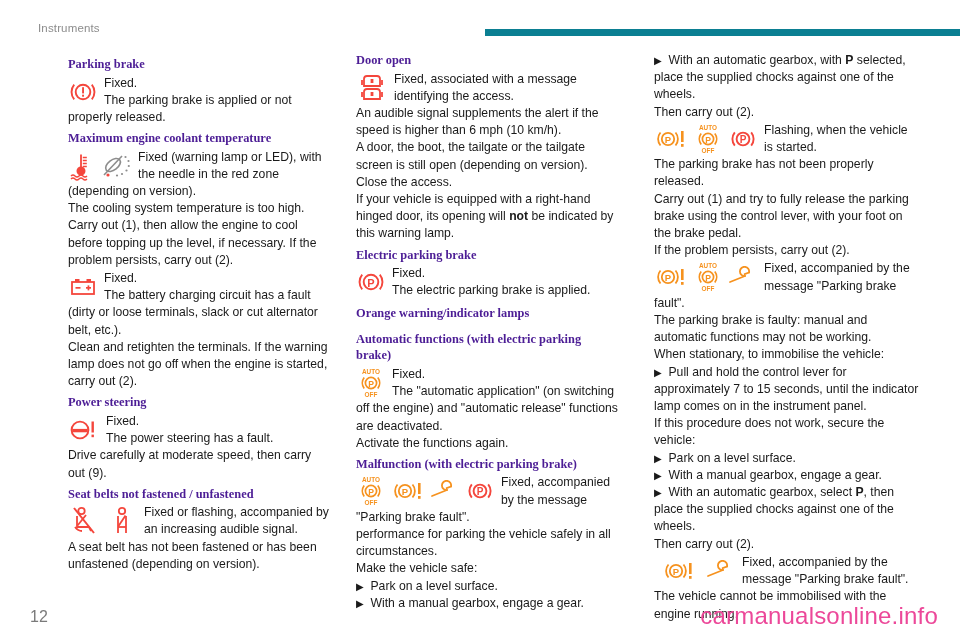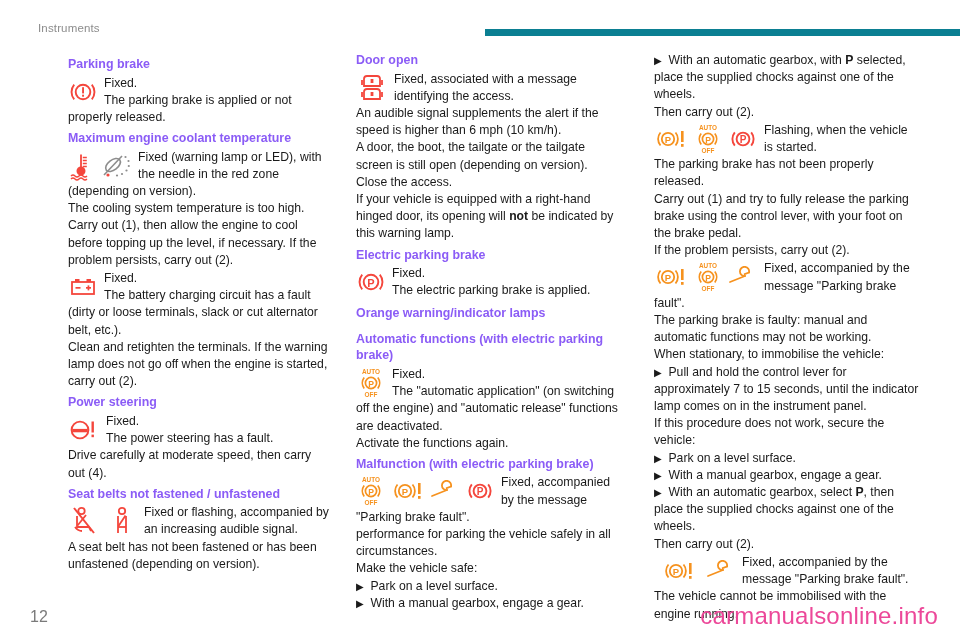--- a/index.html
+++ b/index.html
@@ -61,21 +61,22 @@
   .col-1 { margin-left: 68px; }
   .col-2 { margin-left: 12px; }
   .col-3 { margin-left: 22px; }
 
   h2.sec {
     font-size: 12.4px;
     font-weight: bold;
     margin: 0;
     padding: 4px 0 1px 0;
     line-height: 16.5px;
-    color: #8b5cf6;
+    color: #4c1d95;
+    font-family: Liberation Serif, serif;
   }
 
   p.para {
     margin: 0;
     padding: 0;
     line-height: 17.2px;
   }
   p.bullet {
     margin: 0;
     padding: 0;
@@ -245,21 +246,21 @@
             <rect x="23.5" y="17.6" width="2.4" height="2.6" fill="#f4463c"></rect>
           </svg>
         </span>
       </div>
       <div class="txt">
         <p class="para">Fixed.</p>
         <p class="para">The power steering has a fault.</p>
       </div>
     </div>
     <p class="para">Drive carefully at moderate speed, then carry</p>
-    <p class="para">out (4).</p>
+    <p class="para">out (9).</p>
 
     <h2 class="sec">Seat belts not fastened / unfastened</h2>
     <div class="lampblock">
       <div class="icons" style="gap:16px;margin-left:4px;margin-right:10px;">
         <span class="ic">
           <svg width="24" height="30" viewBox="0 0 24 30">
             <g fill="none" stroke="#f4463c" stroke-width="1.8">
               <circle cx="9.5" cy="5" r="3.2"></circle>
               <path d="M5 10 L5 21 L17 21"></path>
               <path d="M14 9 L5.5 19.5"></path>

